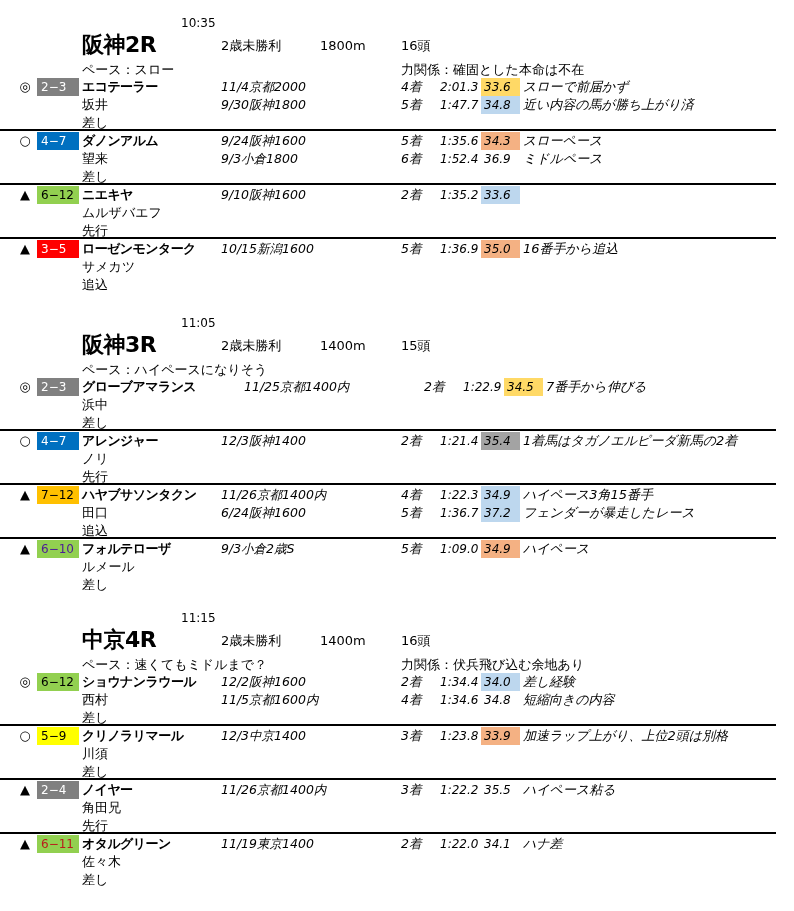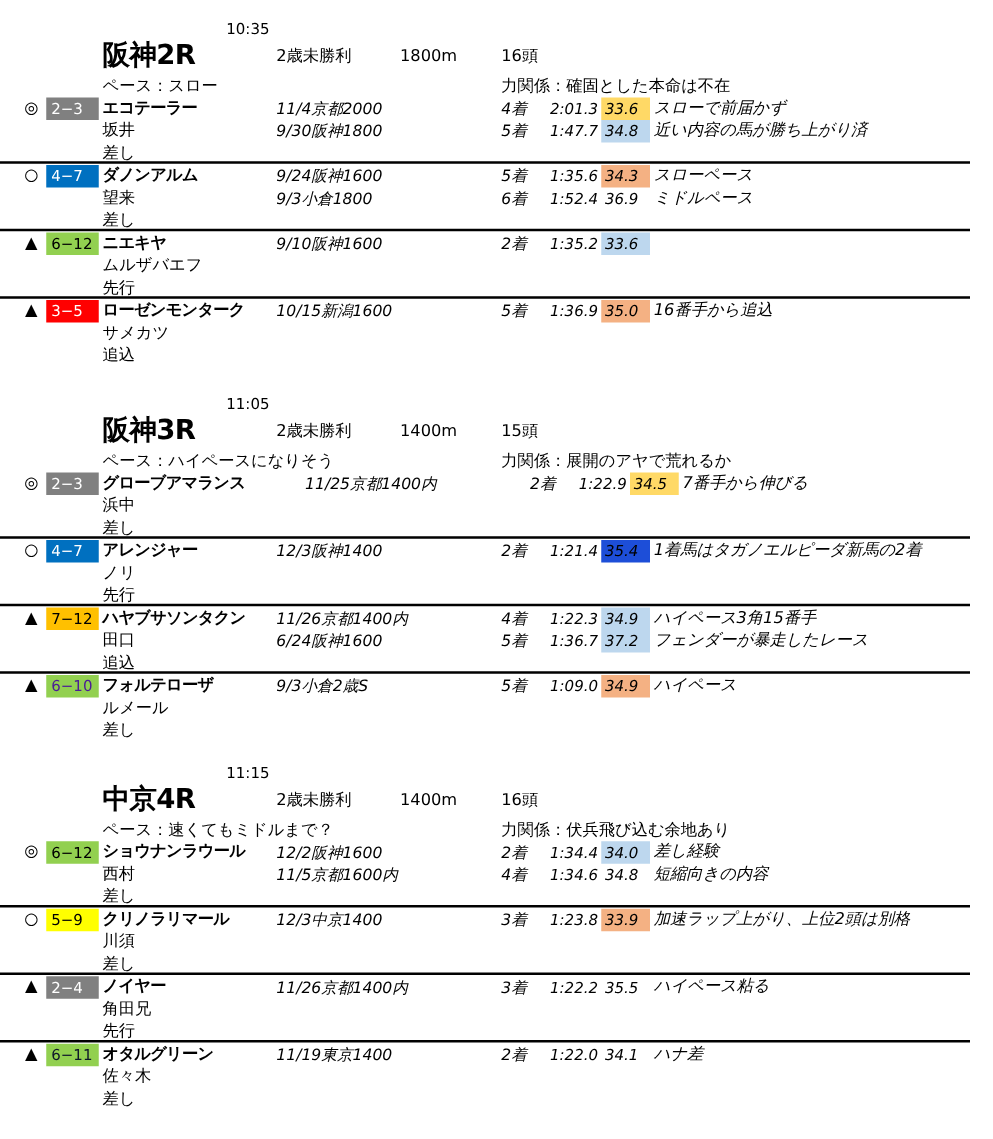--- a/index.html
+++ b/index.html
@@ -113,21 +113,20 @@
         </div>
       </div>
     </div>
     <div class="race" style="top: 300px; height: 300px;">
       <div class="abs time" style="top: 14px;">11:05</div>
       <div class="abs title" style="top: 31px;">阪神3R</div>
       <div class="abs cond" style="top: 37px;">2歳未勝利</div>
       <div class="abs dist" style="top: 37px;">1400m</div>
       <div class="abs heads" style="top: 37px;">15頭</div>
       <div class="abs pace" style="top: 61px;">ペース：ハイペースになりそう</div>
-      <div class="abs power" style="top: 61px;">力関係：展開のアヤで荒れるか</div>
       <div class="horse" style="top: 78px;">
         <span class="mark">◎</span>
         <span class="badge" style="background: rgb(128, 128, 128); color: rgb(255, 255, 255);">2−3</span>
         <span class="hname">グローブアマランス</span>
         <span class="jockey">浜中</span>
         <span class="style">差し</span>
         <div class="prev" style="top: 0px; margin-left: 23px;">
           <span class="pr-race">11/25京都1400内</span>
           <span class="pr-place">2着</span>
           <span class="pr-time">1:22.9</span>
@@ -139,21 +138,21 @@
       <div class="horse" style="top: 132px;">
         <span class="mark">○</span>
         <span class="badge" style="background: rgb(0, 112, 192); color: rgb(255, 255, 255);">4−7</span>
         <span class="hname">アレンジャー</span>
         <span class="jockey">ノリ</span>
         <span class="style">先行</span>
         <div class="prev" style="top: 0px;">
           <span class="pr-race">12/3阪神1400</span>
           <span class="pr-place">2着</span>
           <span class="pr-time">1:21.4</span>
-          <span class="pr-last" style="background: #1d4ed8;">35.4</span>
+          <span class="pr-last" style="background: #a3a3a3;">35.4</span>
           <span class="pr-note">1着馬はタガノエルピーダ新馬の2着</span>
         </div>
       </div>
       <div class="sep" style="top: 183px;"></div>
       <div class="horse" style="top: 186px;">
         <span class="mark">▲</span>
         <span class="badge" style="background: rgb(255, 192, 0); color: rgb(0, 0, 0);">7−12</span>
         <span class="hname">ハヤブサソンタクン</span>
         <span class="jockey">田口</span>
         <span class="style">追込</span>
@@ -243,21 +242,21 @@
           <span class="pr-race">11/26京都1400内</span>
           <span class="pr-place">3着</span>
           <span class="pr-time">1:22.2</span>
           <span class="pr-last">35.5</span>
           <span class="pr-note">ハイペース粘る</span>
         </div>
       </div>
       <div class="sep" style="top: 237px;"></div>
       <div class="horse" style="top: 240px;">
         <span class="mark">▲</span>
-        <span class="badge" style="background: rgb(146, 208, 80); color: #0f172a;">6−11</span>
+        <span class="badge" style="background: rgb(146, 208, 80); color: #b91c1c;">6−11</span>
         <span class="hname">オタルグリーン</span>
         <span class="jockey">佐々木</span>
         <span class="style">差し</span>
         <div class="prev" style="top: 0px;">
           <span class="pr-race">11/19東京1400</span>
           <span class="pr-place">2着</span>
           <span class="pr-time">1:22.0</span>
           <span class="pr-last">34.1</span>
           <span class="pr-note">ハナ差</span>
         </div>

